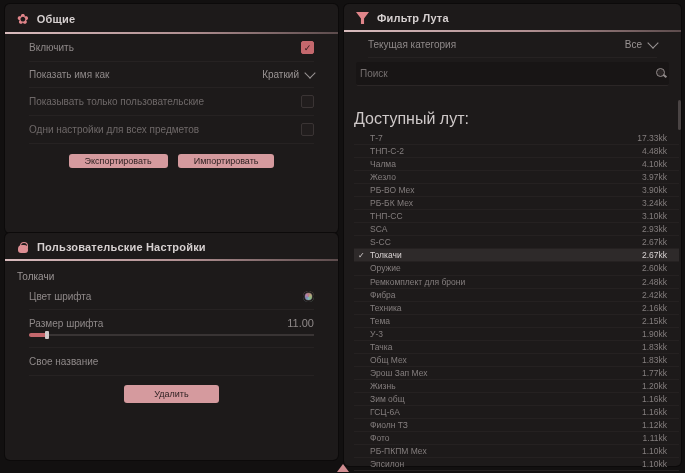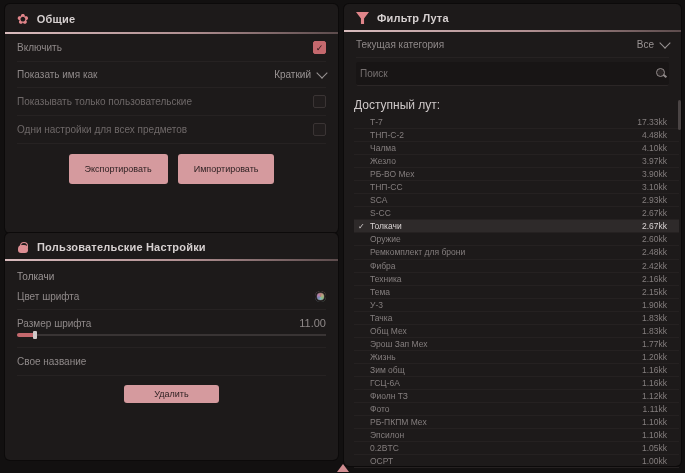--- a/index.html
+++ b/index.html
@@ -28,52 +28,52 @@
   .chev{width:7px;height:7px;border-right:1.5px solid #9a9494;border-bottom:1.5px solid #9a9494;transform:rotate(45deg);margin-left:7px;margin-top:-3px;}
   .mag{position:relative;width:12px;height:12px;}
   .mag:before{content:"";position:absolute;left:1px;top:1px;width:7px;height:7px;border:1.5px solid #928b8b;border-radius:50%;background:#2a2525;}
   .mag:after{content:"";position:absolute;left:8px;top:8px;width:4px;height:1.6px;background:#928b8b;transform:rotate(40deg);}
   .colorwheel{width:11px;height:11px;border-radius:50%;
     background:conic-gradient(#b77f7f,#b7a77f,#8fb77f,#7fb3b7,#7f85b7,#b77fae,#b77f7f);
     box-shadow:inset 0 0 0 1.5px #1d1a1a, inset 0 0 0 2px #555050;}
 
   
   .srow{display:flex;align-items:center;justify-content:space-between;
-    margin:0 12px;padding:7px 0;border-bottom:1px solid #262222;}
+    margin:0 24px;padding:7px 0;border-bottom:1px solid #262222;}
   .srow:last-of-type{border-bottom:none;}
   .slabel{font-size:10px;color:#8f8989;}
   .slabel.dim{color:#6e6868;}
   .checkbox{width:11px;height:11px;border-radius:2px;background:#211d1d;border:1px solid #3a3434;
     display:flex;align-items:center;justify-content:center;font-size:9px;color:#2a1517;}
   .checkbox.checked{background:#c4686d;border-color:#c4686d;}
   .dropdown{display:flex;align-items:center;font-size:10px;color:#9a9494;cursor:pointer;}
   .btnrow{display:flex;justify-content:center;gap:10px;padding:10px 0 0 0;}
   .pinkbtn{background:#d59a9e;color:#2a1e1f;border:none;border-radius:3px;
-    font-size:9px;padding:10px 16px;font-family:inherit;cursor:pointer;}
+    font-size:9px;padding:2px 16px;font-family:inherit;cursor:pointer;}
 
   
   .item-label{font-size:10px;color:#9a9494;margin:10px 12px 2px 12px;}
   .sliderwrap{position:relative;height:8px;margin:2px 0 1px 0;width:100%;}
   .slidertrack{position:absolute;left:0;top:3px;height:2px;width:100%;background:#393434;}
   .sliderfill{position:absolute;left:0;top:2px;height:4px;width:18px;background:#c4686d;border-radius:2px;}
   .sliderhandle{position:absolute;left:16px;top:0px;width:4px;height:8px;background:#cfc9c9;border-radius:1px;}
   .fsval{font-size:11px;color:#8f8989;}
   .colrow{flex-direction:column;align-items:stretch;}
   .colrow .topline{display:flex;align-items:center;justify-content:space-between;}
   .nameinput{background:transparent;border:none;outline:none;color:#cfc9c9;font-size:10px;width:140px;font-family:inherit;}
   .delwrap{display:flex;justify-content:center;padding-top:9px;align-items:flex-end;}
   .delbtn{background:#d59a9e;color:#2a1e1f;border:none;border-radius:3px;font-size:9px;
     padding:4px 30px;font-family:inherit;cursor:pointer;}
 
   
   .searchrow{display:flex;align-items:flex-start;justify-content:space-between;
     margin:4px 12px 0 12px;padding:5px 2px;background:#181515;border-bottom:1px solid #2b2626;border-radius:2px;}
   .searchinput{background:transparent;border:none;outline:none;color:#9a9494;font-size:10px;width:250px;font-family:inherit;}
   .searchinput::placeholder{color:#756f6f;}
-  .listlabel{font-size:12px;color:#cfc9c9;margin:12px 10px 4px 10px;}
+  .listlabel{font-size:16px;color:#cfc9c9;margin:24px 10px 4px 10px;}
   .list{position:relative;margin:0 2px 0 10px;}
   .lrow{display:flex;align-items:center;height:12.05px;padding:0 12px 0 4px;
     border-bottom:1px solid #252121;font-size:8.5px;color:#847e7e;cursor:pointer;}
   .lrow .check{width:12px;color:transparent;font-size:8px;}
   .lrow .lname{flex:1;}
   .lrow .lval{text-align:right;}
   .lrow.selected{background:#2e2a2a;color:#d9d3d3;}
   .lrow.selected .check{color:#d9d3d3;}
   .scrollthumb{position:absolute;right:0px;top:96px;width:3px;height:30px;background:#4a4444;border-radius:2px;}
   .corner-arrow{position:absolute;left:337px;top:464px;width:12px;height:8px;
@@ -197,20 +197,25 @@
         <span class="lname">Жезло</span>
         <span class="lval">3.97kk</span>
       </div>
 
       <div class="lrow">
         <span class="check"></span>
         <span class="lname">РБ-ВО Мех</span>
         <span class="lval">3.90kk</span>
       </div>
 
+      <div class="lrow">
+        <span class="check"></span>
+        <span class="lname">РБ-БК Мех</span>
+        <span class="lval">3.24kk</span>
+      </div>
 
       <div class="lrow">
         <span class="check"></span>
         <span class="lname">ТНП-СС</span>
         <span class="lval">3.10kk</span>
       </div>
 
       <div class="lrow">
         <span class="check"></span>
         <span class="lname">SCA</span>

